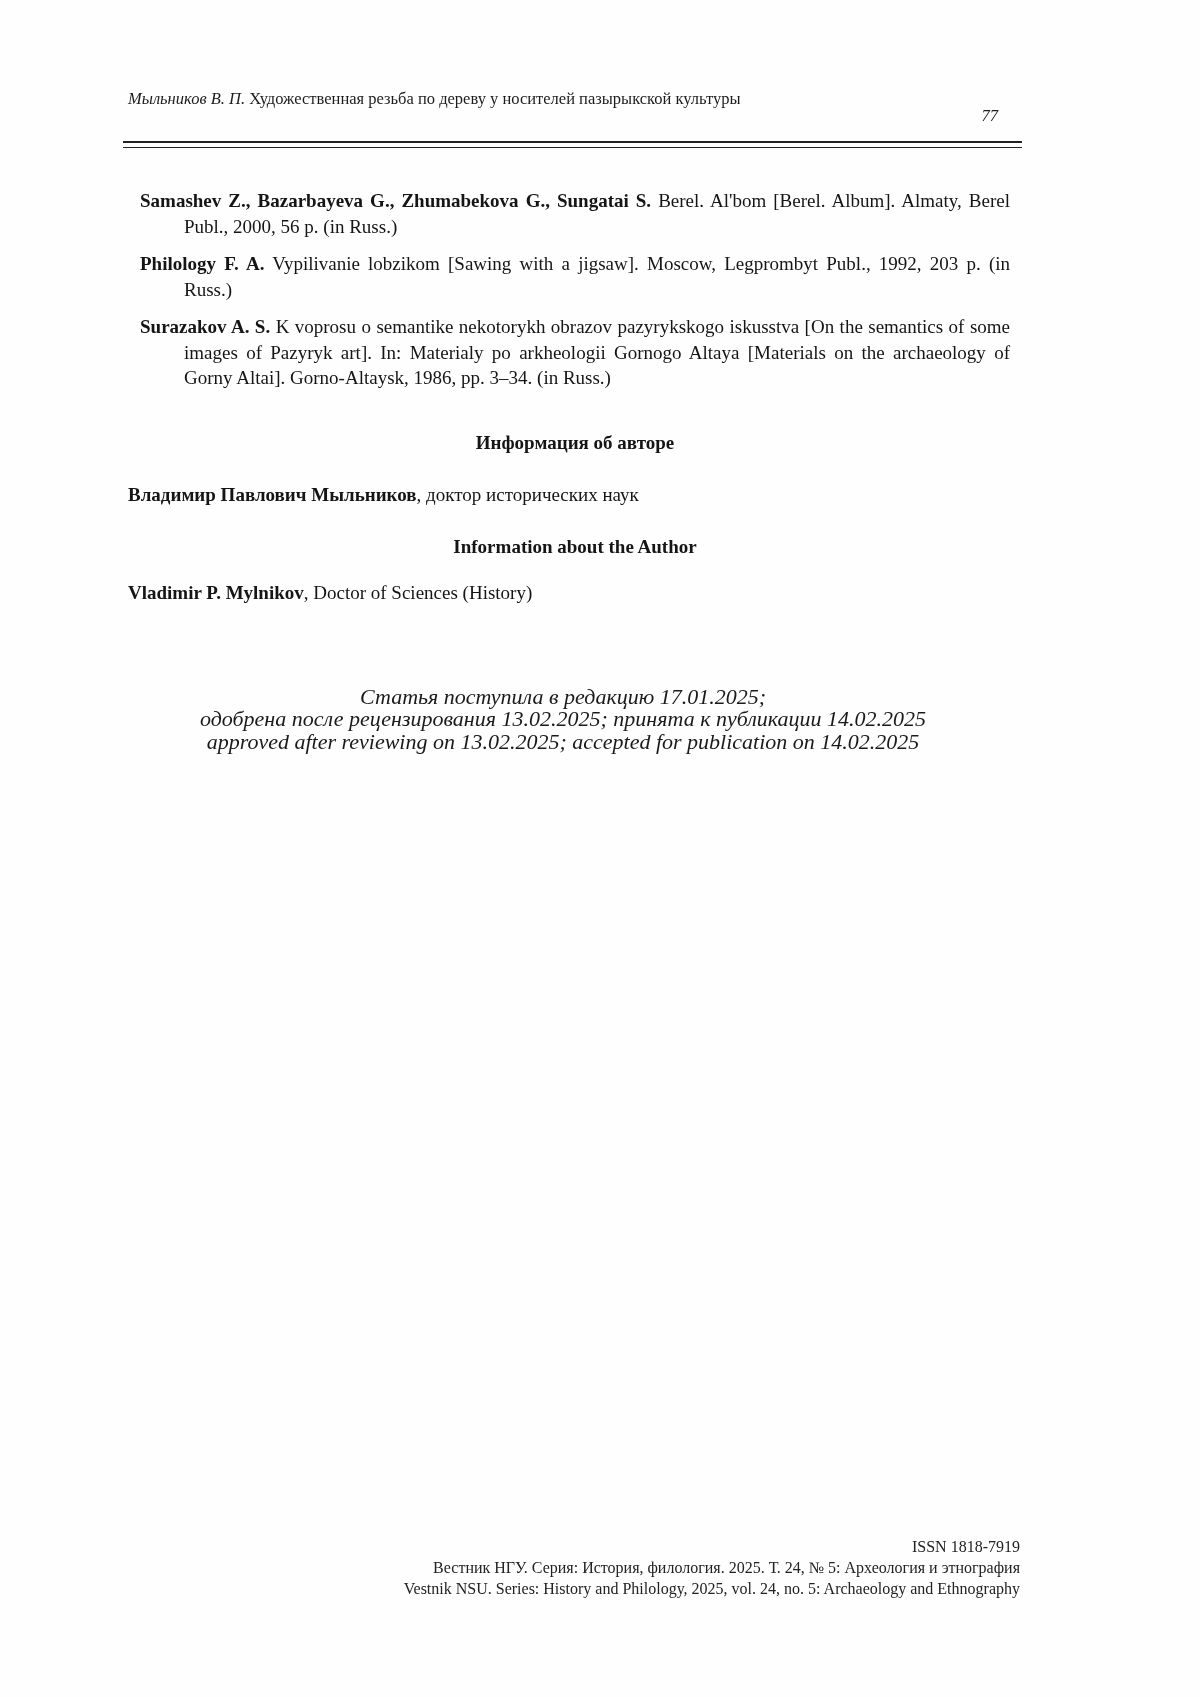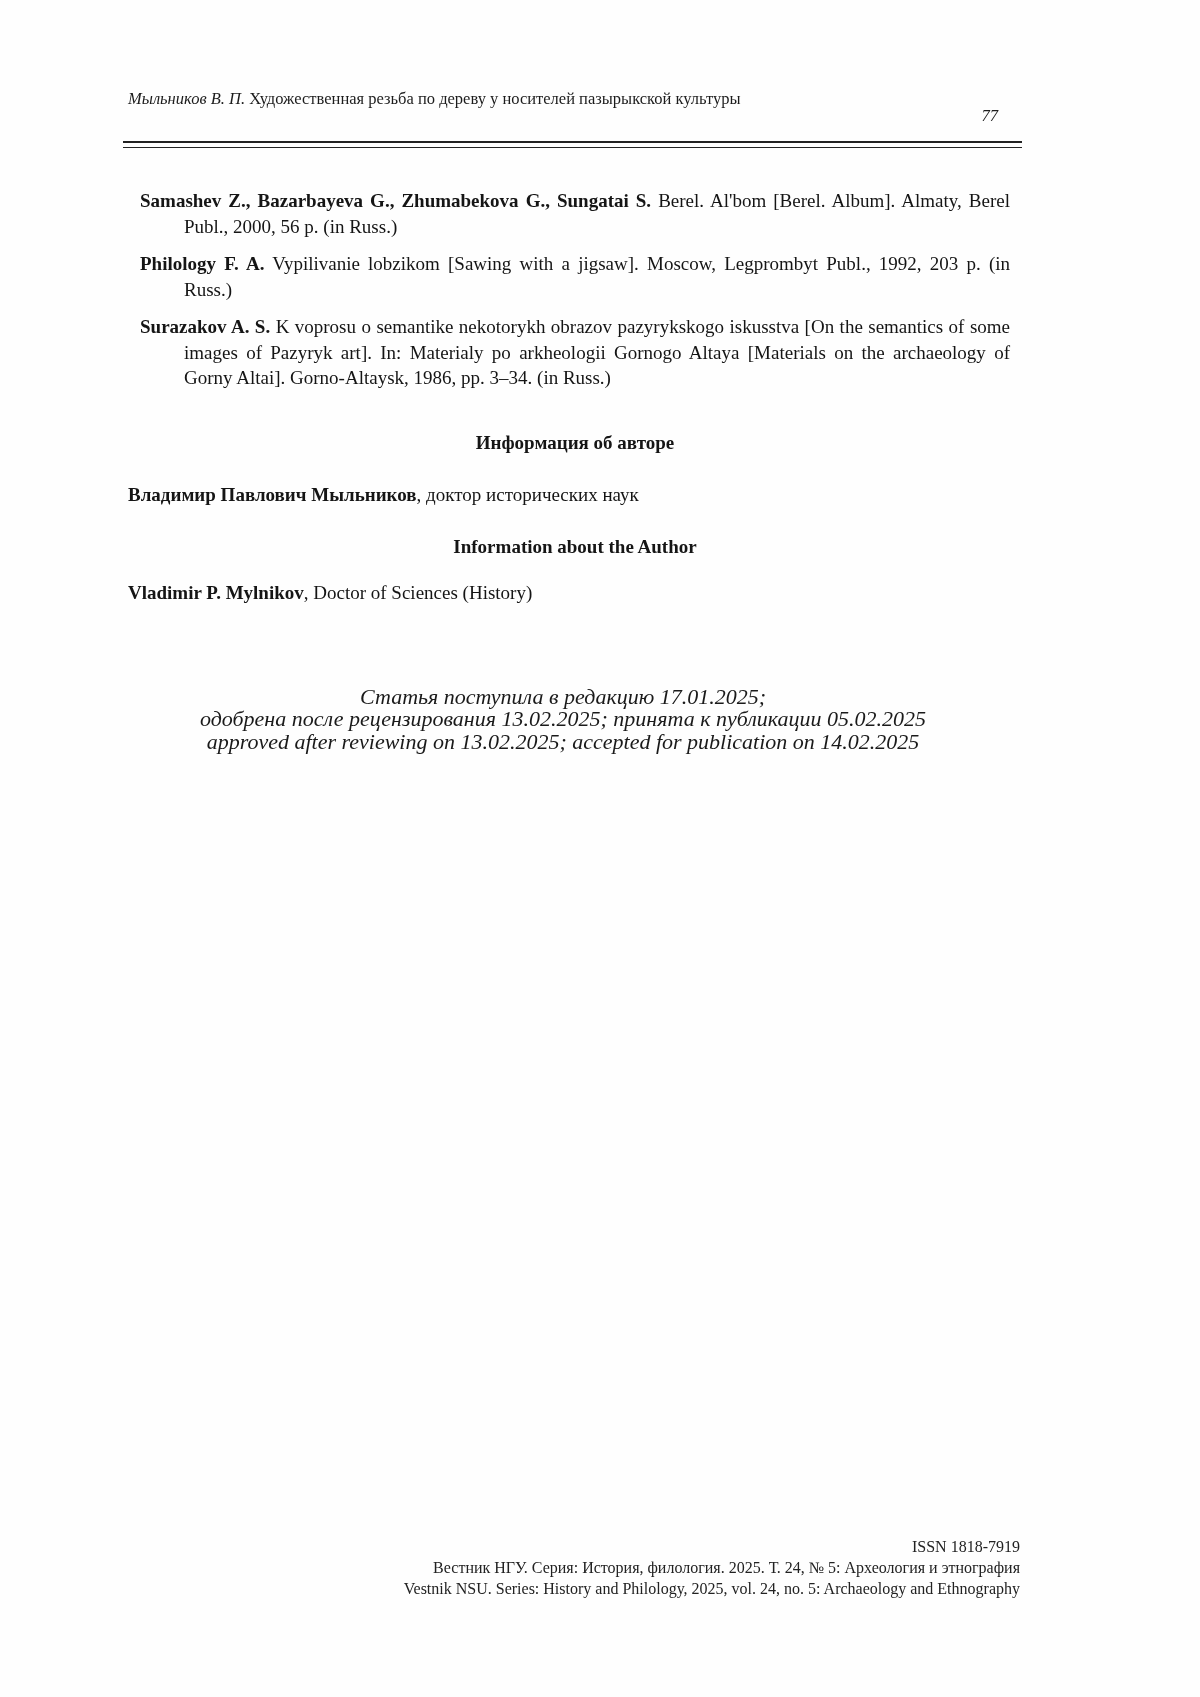--- a/index.html
+++ b/index.html
@@ -134,21 +134,21 @@
     <span class="author-name">Владимир Павлович Мыльников</span><span>, доктор исторических наук</span>
   </div>
 
   <div class="section-heading heading-en">Information about the Author</div>
   <div class="author-line author-en">
     <span class="author-name">Vladimir P. Mylnikov</span><span>, Doctor of Sciences (History)</span>
   </div>
 
   <div class="dates">
     <div>Статья поступила в редакцию 17.01.2025;</div>
-    <div>одобрена после рецензирования 13.02.2025; принята к публикации 05.02.2025</div>
+    <div>одобрена после рецензирования 13.02.2025; принята к публикации 14.02.2025</div>
     <div>approved after reviewing on 13.02.2025; accepted for publication on 14.02.2025</div>
   </div>
 
   <div class="footer">
     <div>ISSN 1818-7919</div>
     <div>Вестник НГУ. Серия: История, филология. 2025. Т. 24, № 5: Археология и этнография</div>
     <div>Vestnik NSU. Series: History and Philology, 2025, vol. 24, no. 5: Archaeology and Ethnography</div>
   </div>
 
 </div>

